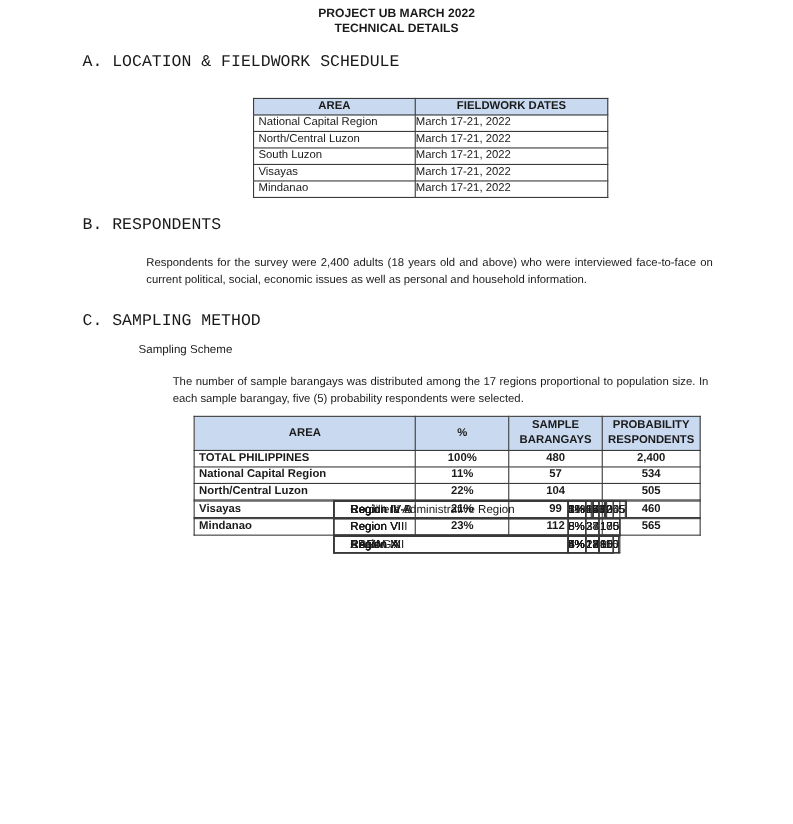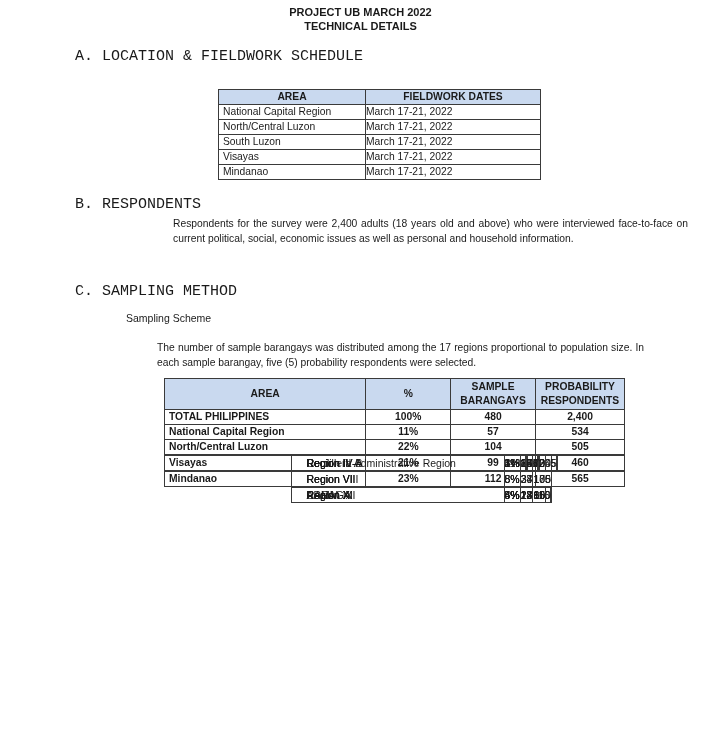--- a/index.html
+++ b/index.html
@@ -2,21 +2,21 @@
 <html><head>
 <meta charset="utf-8">
 <style>
   html, body { margin:0; padding:0; background:#ffffff; }
   body { width:721px; height:749px; position:relative; overflow:hidden;
          font-family:"Liberation Sans", sans-serif; color:#1a1a1a; font-size:10.5px; }
   .title { position:absolute; left:0; width:721px; text-align:center; font-weight:bold; font-size:11px; }
   .sec { position:absolute; left:75px; font-size:15px;font-family:Liberation Mono, monospace; }
   .para { position:absolute; left:133px; width:515px; font-size:10.3px; line-height:15px; text-align:justify; }
   .sub { position:absolute; left:126px; font-size:10.5px; }
-  table { border-collapse:collapse; position:absolute; font-size:10.3px; }
+  table { border-collapse:collapse; position:absolute; font-size:10.3px;margin-left:12px; }
   td, th { border:1px solid #3a3a3a; padding:0 0 0 0; height:14px; line-height:14px; }
   th { background:#c9d9ef; font-weight:bold; text-align:center; }
   #t1 { left:218px; top:89px; width:323px; }
   #t1 td.area { padding-left:4px; width:142px; }
   #t1 td.date { text-align:left; }
   #t2 { left:164px; top:378px; width:461px; }
   #t2 th { line-height:14px; height:30px; }
   #t2 td.area { padding-left:4px; width:197px; }
   #t2 td.num { text-align:center; }
   #t2 tr.bold td { font-weight:bold; }
@@ -55,21 +55,21 @@
         <td class="date">March 17-21, 2022</td>
       </tr>
       <tr>
         <td class="area">Mindanao</td>
         <td class="date">March 17-21, 2022</td>
       </tr>
     </tbody>
 </table>
 
 <div class="sec" style="top:196px;text-align:right;">B.  RESPONDENTS</div>
-<div class="para" style="top:216px;margin-left:40px;">Respondents for the survey were 2,400 adults (18 years old and above) who were interviewed face-to-face on current political, social, economic issues as well as personal and household information.</div>
+<div class="para" style="top:232px;">Respondents for the survey were 2,400 adults (18 years old and above) who were interviewed face-to-face on current political, social, economic issues as well as personal and household information.</div>
 
 <div class="sec" style="top:283px;">C.  SAMPLING METHOD</div>
 <div class="sub" style="top:312px;">Sampling Scheme</div>
 <div class="para" style="top:340px; left:157px; width:487px;">The number of sample barangays was distributed among the 17 regions proportional to population size. In each sample barangay, five (5) probability respondents were selected.</div>
 
 <table id="t2">
   <thead>
     <tr>
       <th>AREA</th>
       <th style="width:84px;">%</th>

